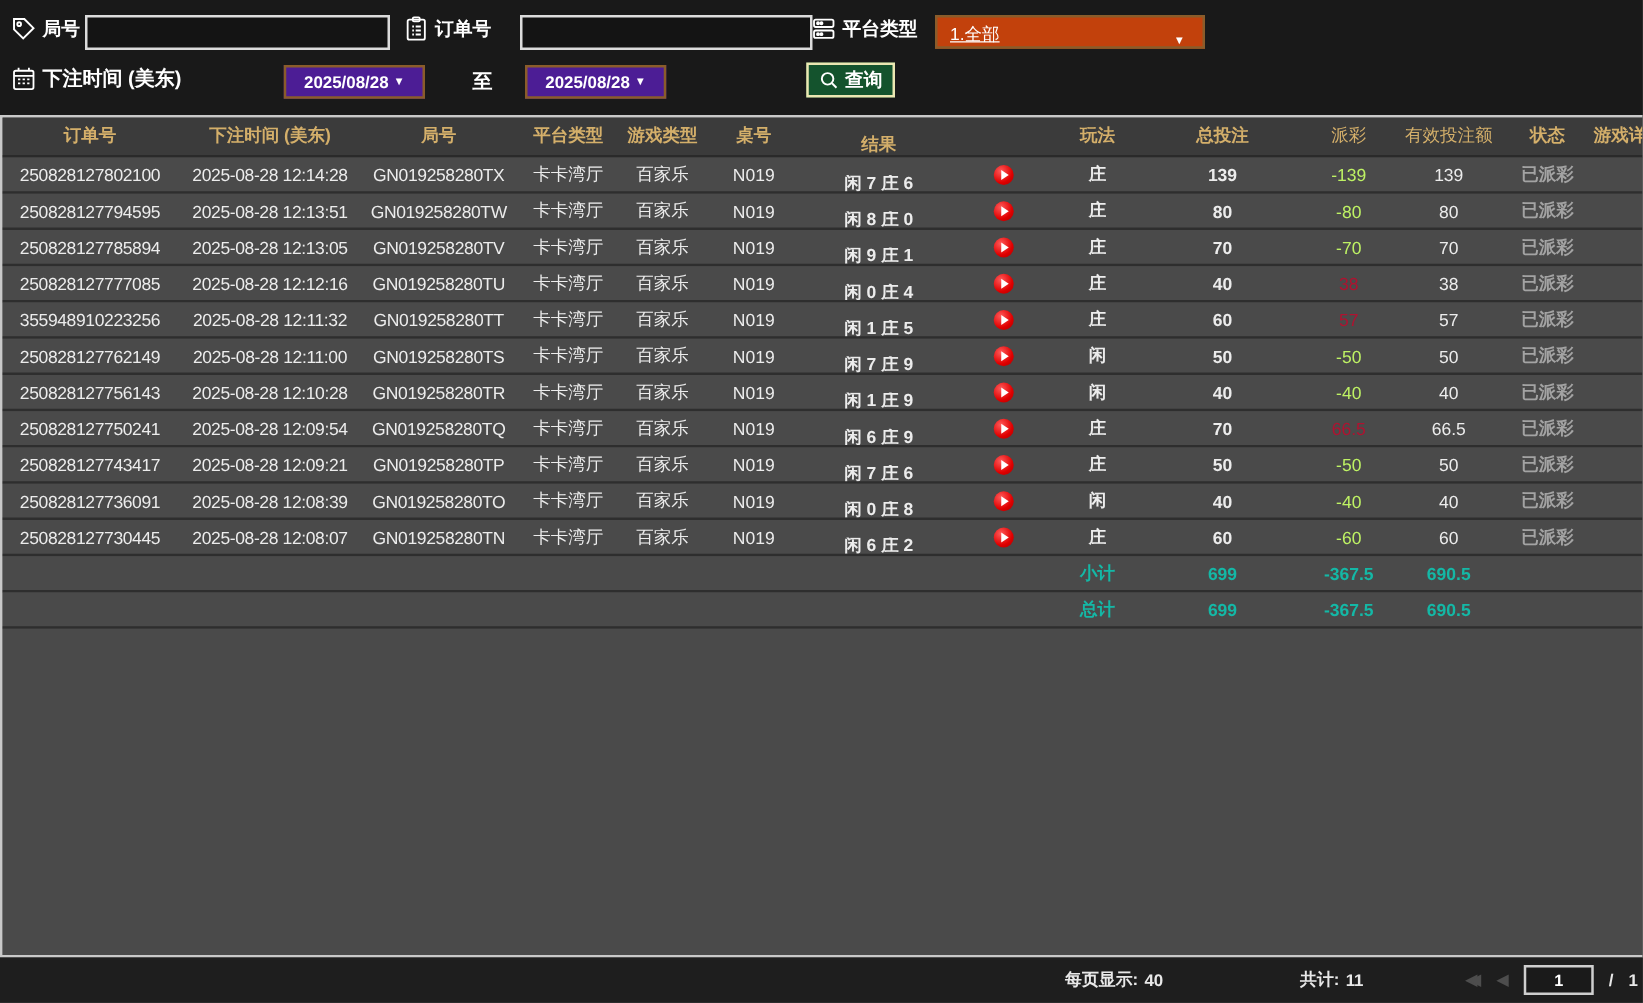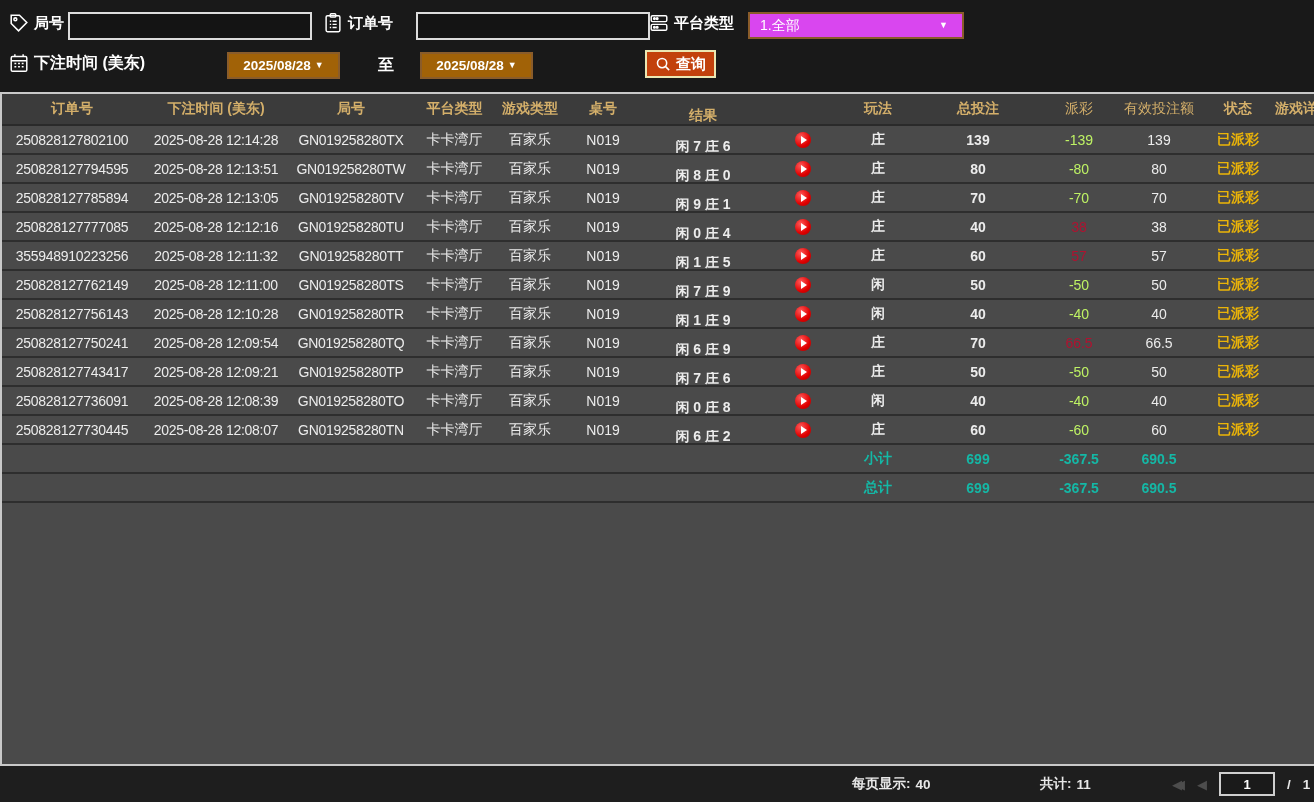--- a/index.html
+++ b/index.html
@@ -14,33 +14,33 @@
   .tb-item{position:absolute;display:flex;align-items:center;}
   .tb-label{color:#ffffff;font-weight:700;font-size:15px;white-space:nowrap;}
   .tb-label.big{font-size:16px;}
   .icon{display:inline-flex;align-items:center;justify-content:center;margin-right:4px;}
   .txt-input{
     background:#141414;border:2px solid #dcdcdc;height:24px;color:#eee;
     font-size:14px;padding:0 6px;outline:none;
     font-family:"Liberation Sans",sans-serif;
   }
   .date-btn{
-    background:#a16207;border:2px solid #8a5c2a;height:23px;color:#fff;
+    background:#4c1d95;border:2px solid #8a5c2a;height:23px;color:#fff;
     font-size:13.5px;font-weight:700;display:flex;align-items:center;justify-content:center;
     cursor:pointer;gap:4px;
   }
   .caret{font-size:9px;line-height:1;color:#fff;}
   .select-box{
-    background:#d946ef;border:2px solid #8a5c2a;height:23px;color:#fff;
-    font-size:14px;display:flex;align-items:center;padding:0 10px;
-    cursor:pointer;position:relative;
+    background:#c2410c;border:2px solid #8a5c2a;height:23px;color:#fff;
+    font-size:14px;display:flex;align-items:flex-end;padding:0 10px;
+    cursor:pointer;position:relative;text-decoration:underline;
   }
   .select-box .caret{position:absolute;right:14px;}
   .search-btn{
-    background:#c2410c;border:2px solid #ebe7b2;height:25px;padding:12px 8px;
+    background:#14532d;border:2px solid #ebe7b2;height:25px;padding:12px 8px;
     color:#fff;font-size:15px;font-weight:700;display:flex;align-items:center;gap:3px;
     cursor:pointer;
   }
   
   .table-panel{
     position:absolute;left:0;top:92px;width:1316px;height:674px;
     border:2px solid #c9c9c9;box-sizing:border-box;
     background:#4a4a4a;overflow:hidden;display:flex;flex-direction:column;
   }
   .trow,.thead{display:flex;flex-shrink:0;}
@@ -53,21 +53,21 @@
   .hcell{color:#d4af6a;font-weight:700;font-size:14px;}
   .c0{width:140px;} .c1{width:148px;} .c2{width:122px;} .c3{width:85px;}
   .c4{width:66px;}  .c5{width:80px;}  .c6{width:120px;margin-top:14px;} .c7{width:80px;}
   .c8{width:70px;font-weight:700;}  .c9{width:130px;font-weight:700;}
   .c10{width:72px;font-weight:400;} .c11{width:88px;font-weight:400;}
   .c12{width:70px;} .c13{width:60px;}
   .trow .c6{font-weight:700;}
   .trow .c0,.trow .c1,.trow .c2{font-size:14px;letter-spacing:-0.3px;}
   .neg{color:#bef264;}
   .pos{color:#b01230;}
-  .status{color:#eab308;font-weight:700;}
+  .status{color:#a3a3a3;font-weight:700;}
   .sumrow .cell{color:#14b8a6;font-weight:700;}
   .filler{flex:1;background:#4a4a4a;}
   .play-btn{
     width:16px;height:16px;border-radius:50%;
     background:radial-gradient(circle at 35% 30%, #ff5a5a, #e00000 60%, #a80000);
     display:flex;align-items:center;justify-content:center;cursor:pointer;
   }
   .play-tri{
     width:0;height:0;border-top:4px solid transparent;border-bottom:4px solid transparent;
     border-left:6px solid #fff;margin-left:2px;

